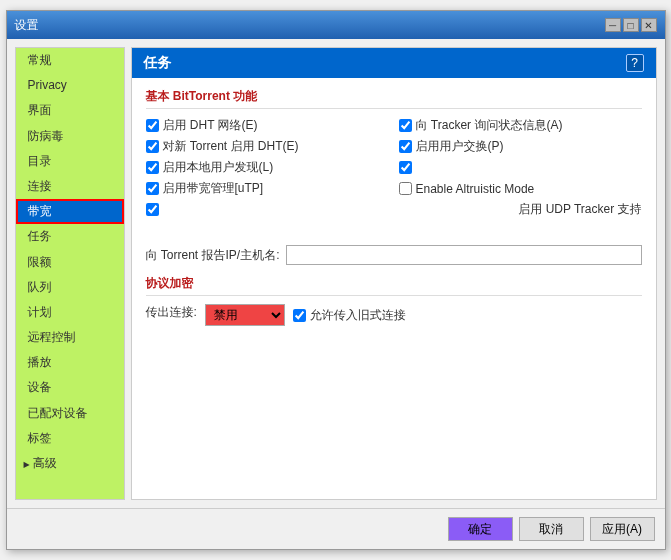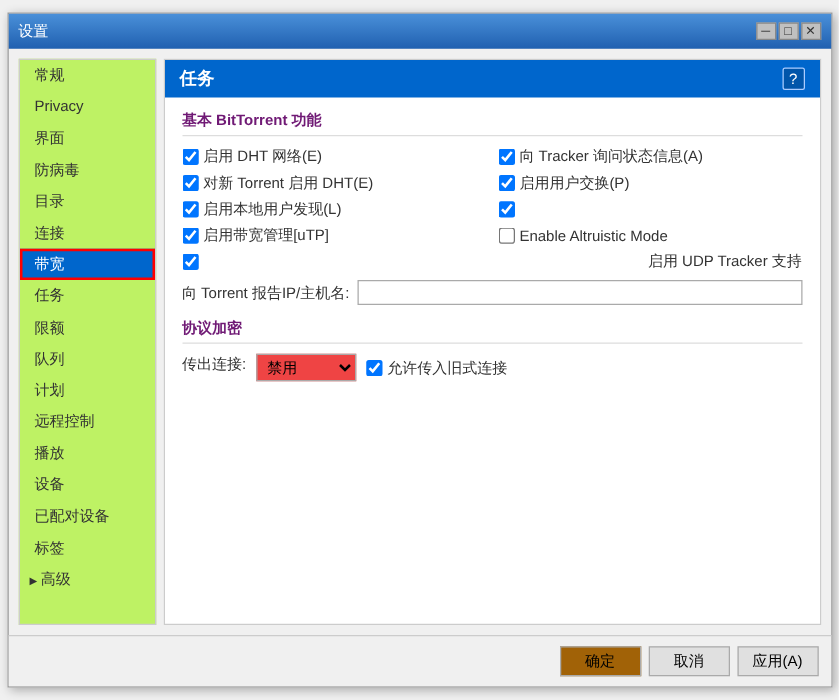--- a/index.html
+++ b/index.html
@@ -116,32 +116,32 @@
       align-items: center;
       justify-content: center;
       cursor: pointer;
     }
     .panel-content {
       padding: 10px 14px;
       flex: 1;
       overflow-y: auto;
     }
     .section-title {
-      color: #701a75;
+      color: #b91c1c;
       font-size: 12px;
       font-weight: bold;
       margin-bottom: 8px;
       border-bottom: 1px solid #ddd;
       padding-bottom: 3px;
     }
     .options-grid {
       display: grid;
       grid-template-columns: 1fr 1fr;
       gap: 4px 10px;
-      margin-bottom: 6px;
+      margin-bottom: 27px;
     }
     .checkbox-row {
       display: flex;
       align-items: center;
       gap: 4px;
       font-size: 12px;
       color: #333;
     }
     .checkbox-row input[type="checkbox"] {
       margin: 0;
@@ -201,21 +201,21 @@
       min-width: 65px;
       height: 24px;
       background: #e0e0e0;
       border: 1px solid #aaa;
       cursor: pointer;
       font-size: 12px;
       font-family: "Microsoft YaHei", sans-serif;
       padding: 0 8px;
     }
     .footer-btn.primary {
-      background: #a16207;
+      background: #8b5cf6;
     }
   </style>
 </head>
 <body>
 
 <div class="window">
   <div class="title-bar">
     <span class="title-bar-text">设置</span>
     <div class="title-bar-controls">
       <div class="title-btn">─</div>

